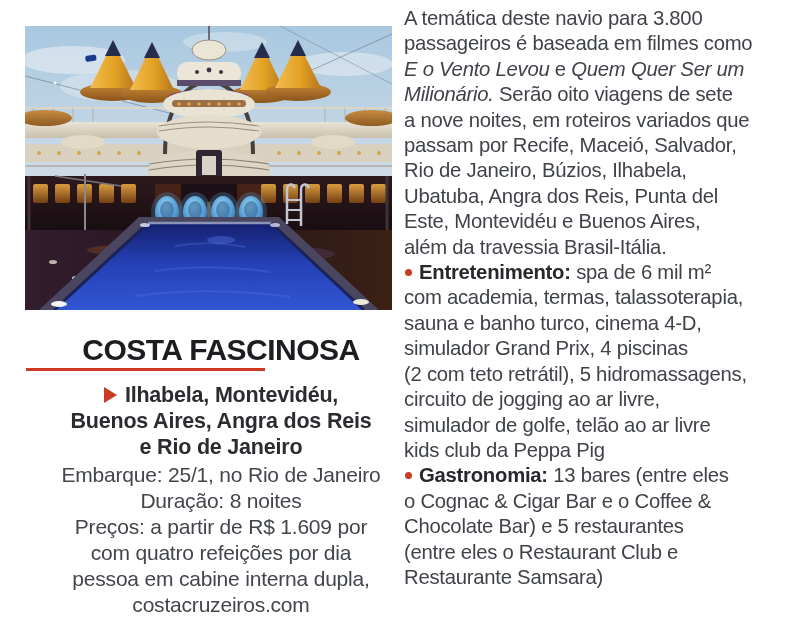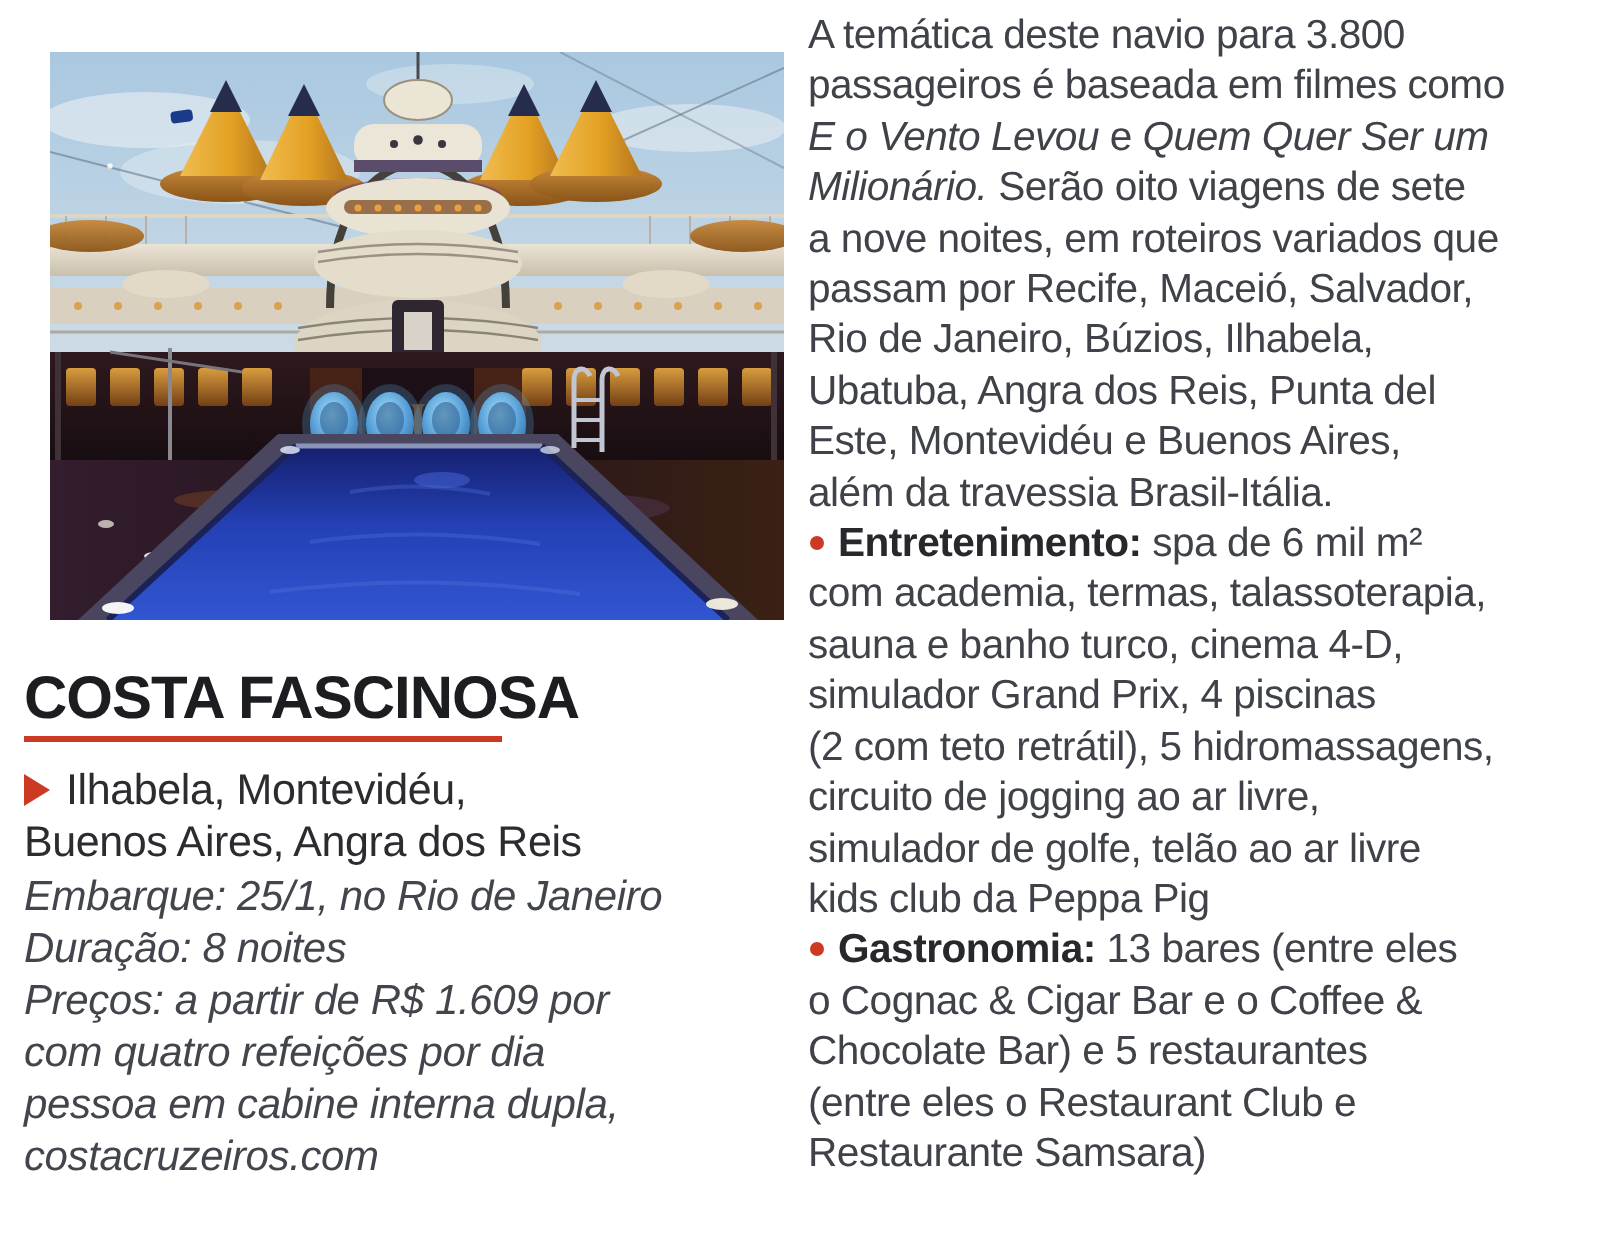--- a/index.html
+++ b/index.html
@@ -9,33 +9,33 @@
     font-family:"Liberation Sans","DejaVu Sans",sans-serif;
     -webkit-font-smoothing:antialiased;
   }
   .photo{
     position:absolute;left:25px;top:26px;width:367px;height:284px;margin:0;
     overflow:hidden;
   }
   .photo svg{display:block;}
 
   
-  .listing{position:absolute;left:12px;top:333px;width:390px;color:#3f4349;}
+  .listing{position:absolute;left:26px;top:333px;width:390px;color:#3f4349;text-align:center;}
   .listing h1{
     margin:0;font-size:30px;line-height:34px;font-weight:bold;
     letter-spacing:-0.5px;color:#1c1d20;white-space:nowrap;
   }
   .rule{width:239px;height:3px;background:#cd3a23;margin-top:1px;}
-  .itin{margin-top:11px;font-weight:normal;font-size:21.5px;line-height:26px;
+  .itin{margin-top:11px;font-weight:bold;font-size:21.5px;line-height:26px;
         color:#2a2c30;letter-spacing:-0.2px;}
   .itin .line{white-space:nowrap;}
   .tri{display:inline-block;width:0;height:0;margin-right:8px;
        border-left:13px solid #cd3a23;border-top:8px solid transparent;
        border-bottom:8px solid transparent;vertical-align:-1px;}
-  .details{margin-top:2px;font-style:italic;font-size:21px;line-height:26px;
+  .details{margin-top:2px;font-size:21px;line-height:26px;
            color:#42464c;letter-spacing:-0.2px;}
   .details .line{white-space:nowrap;}
 
   
   .article{position:absolute;left:404px;top:6px;width:378px;
            font-size:20.3px;line-height:25.4px;color:#3f4349;
            letter-spacing:-0.25px;}
   .article .line{white-space:nowrap;}
   .it{font-style:italic;text-align:right;}
   .b{font-weight:bold;color:#26282c;text-align:right;}
@@ -289,20 +289,21 @@
 
 <section class="listing">
   <h1>COSTA FASCINOSA</h1>
   <div class="rule"></div>
 
   <div class="itin">
     <div class="line">
       <span class="tri"></span><span>Ilhabela, Montevidéu,</span>
     </div>
     <div class="line">Buenos Aires, Angra dos Reis</div>
+    <div class="line">e Rio de Janeiro</div>
   </div>
 
   <div class="details">
     <div class="line">Embarque: 25/1, no Rio de Janeiro</div>
     <div class="line">Duração: 8 noites</div>
     <div class="line">Preços: a partir de R$ 1.609 por</div>
     <div class="line">com quatro refeições por dia</div>
     <div class="line">pessoa em cabine interna dupla,</div>
     <div class="line">costacruzeiros.com</div>
   </div>

